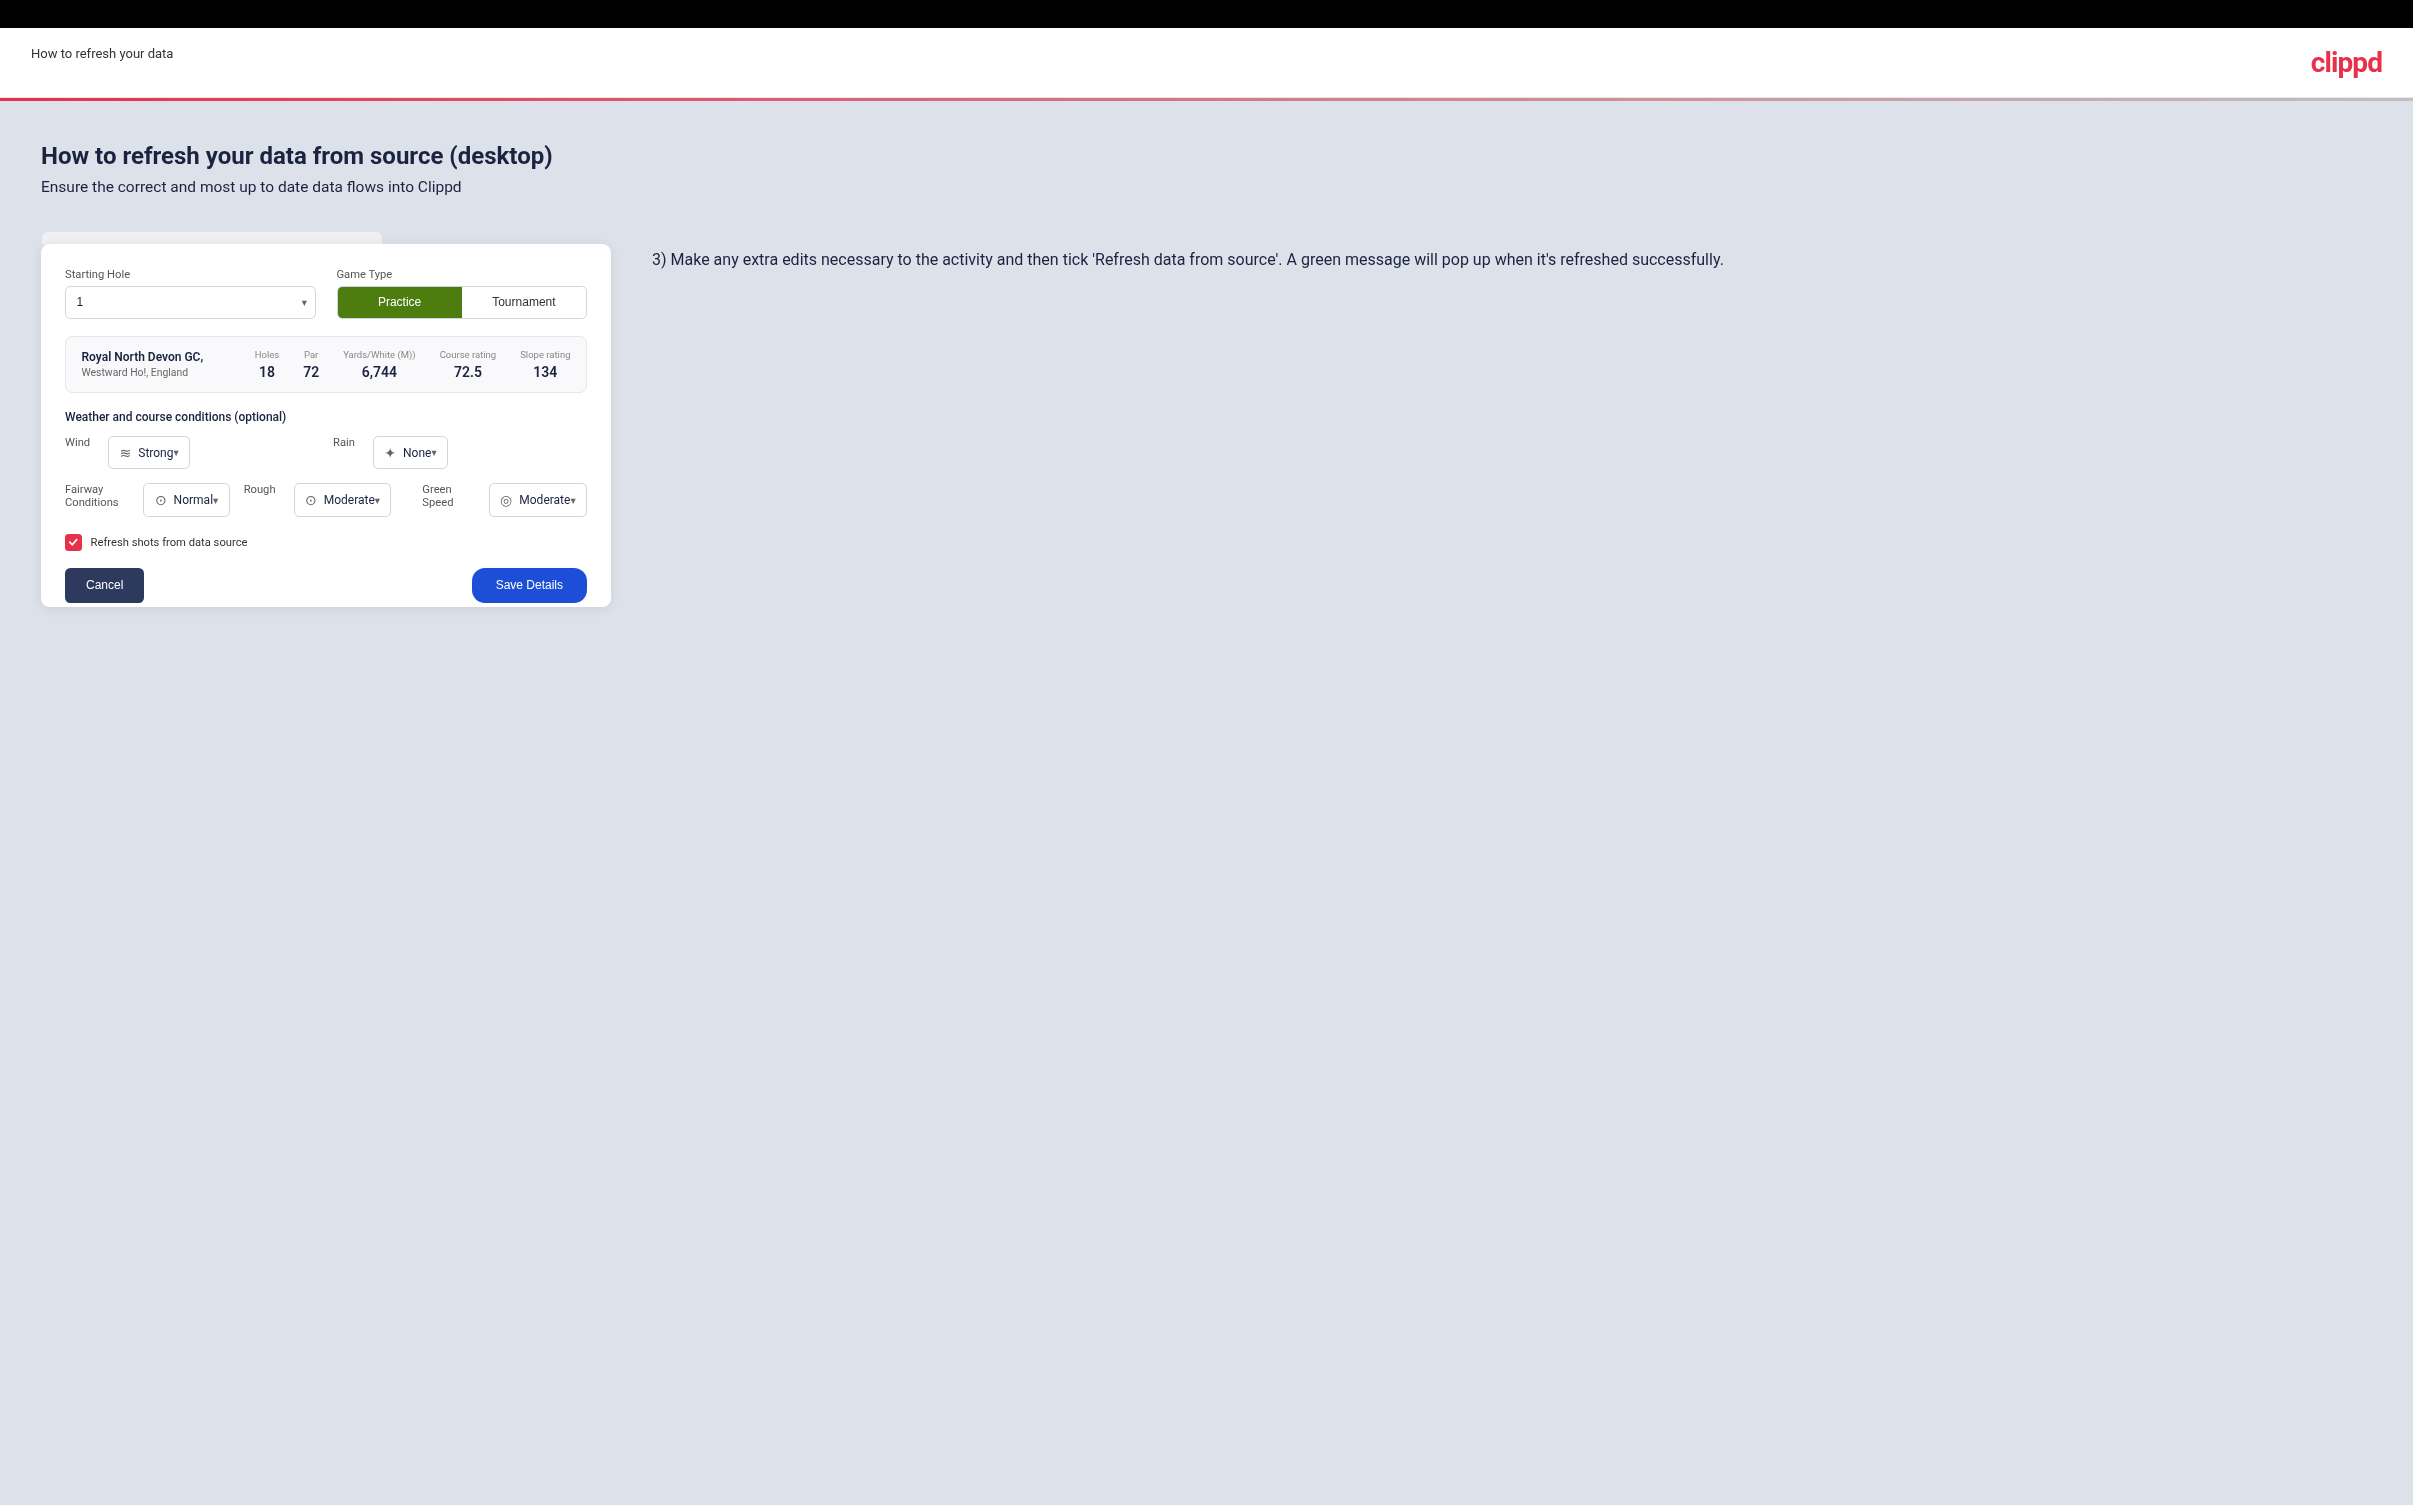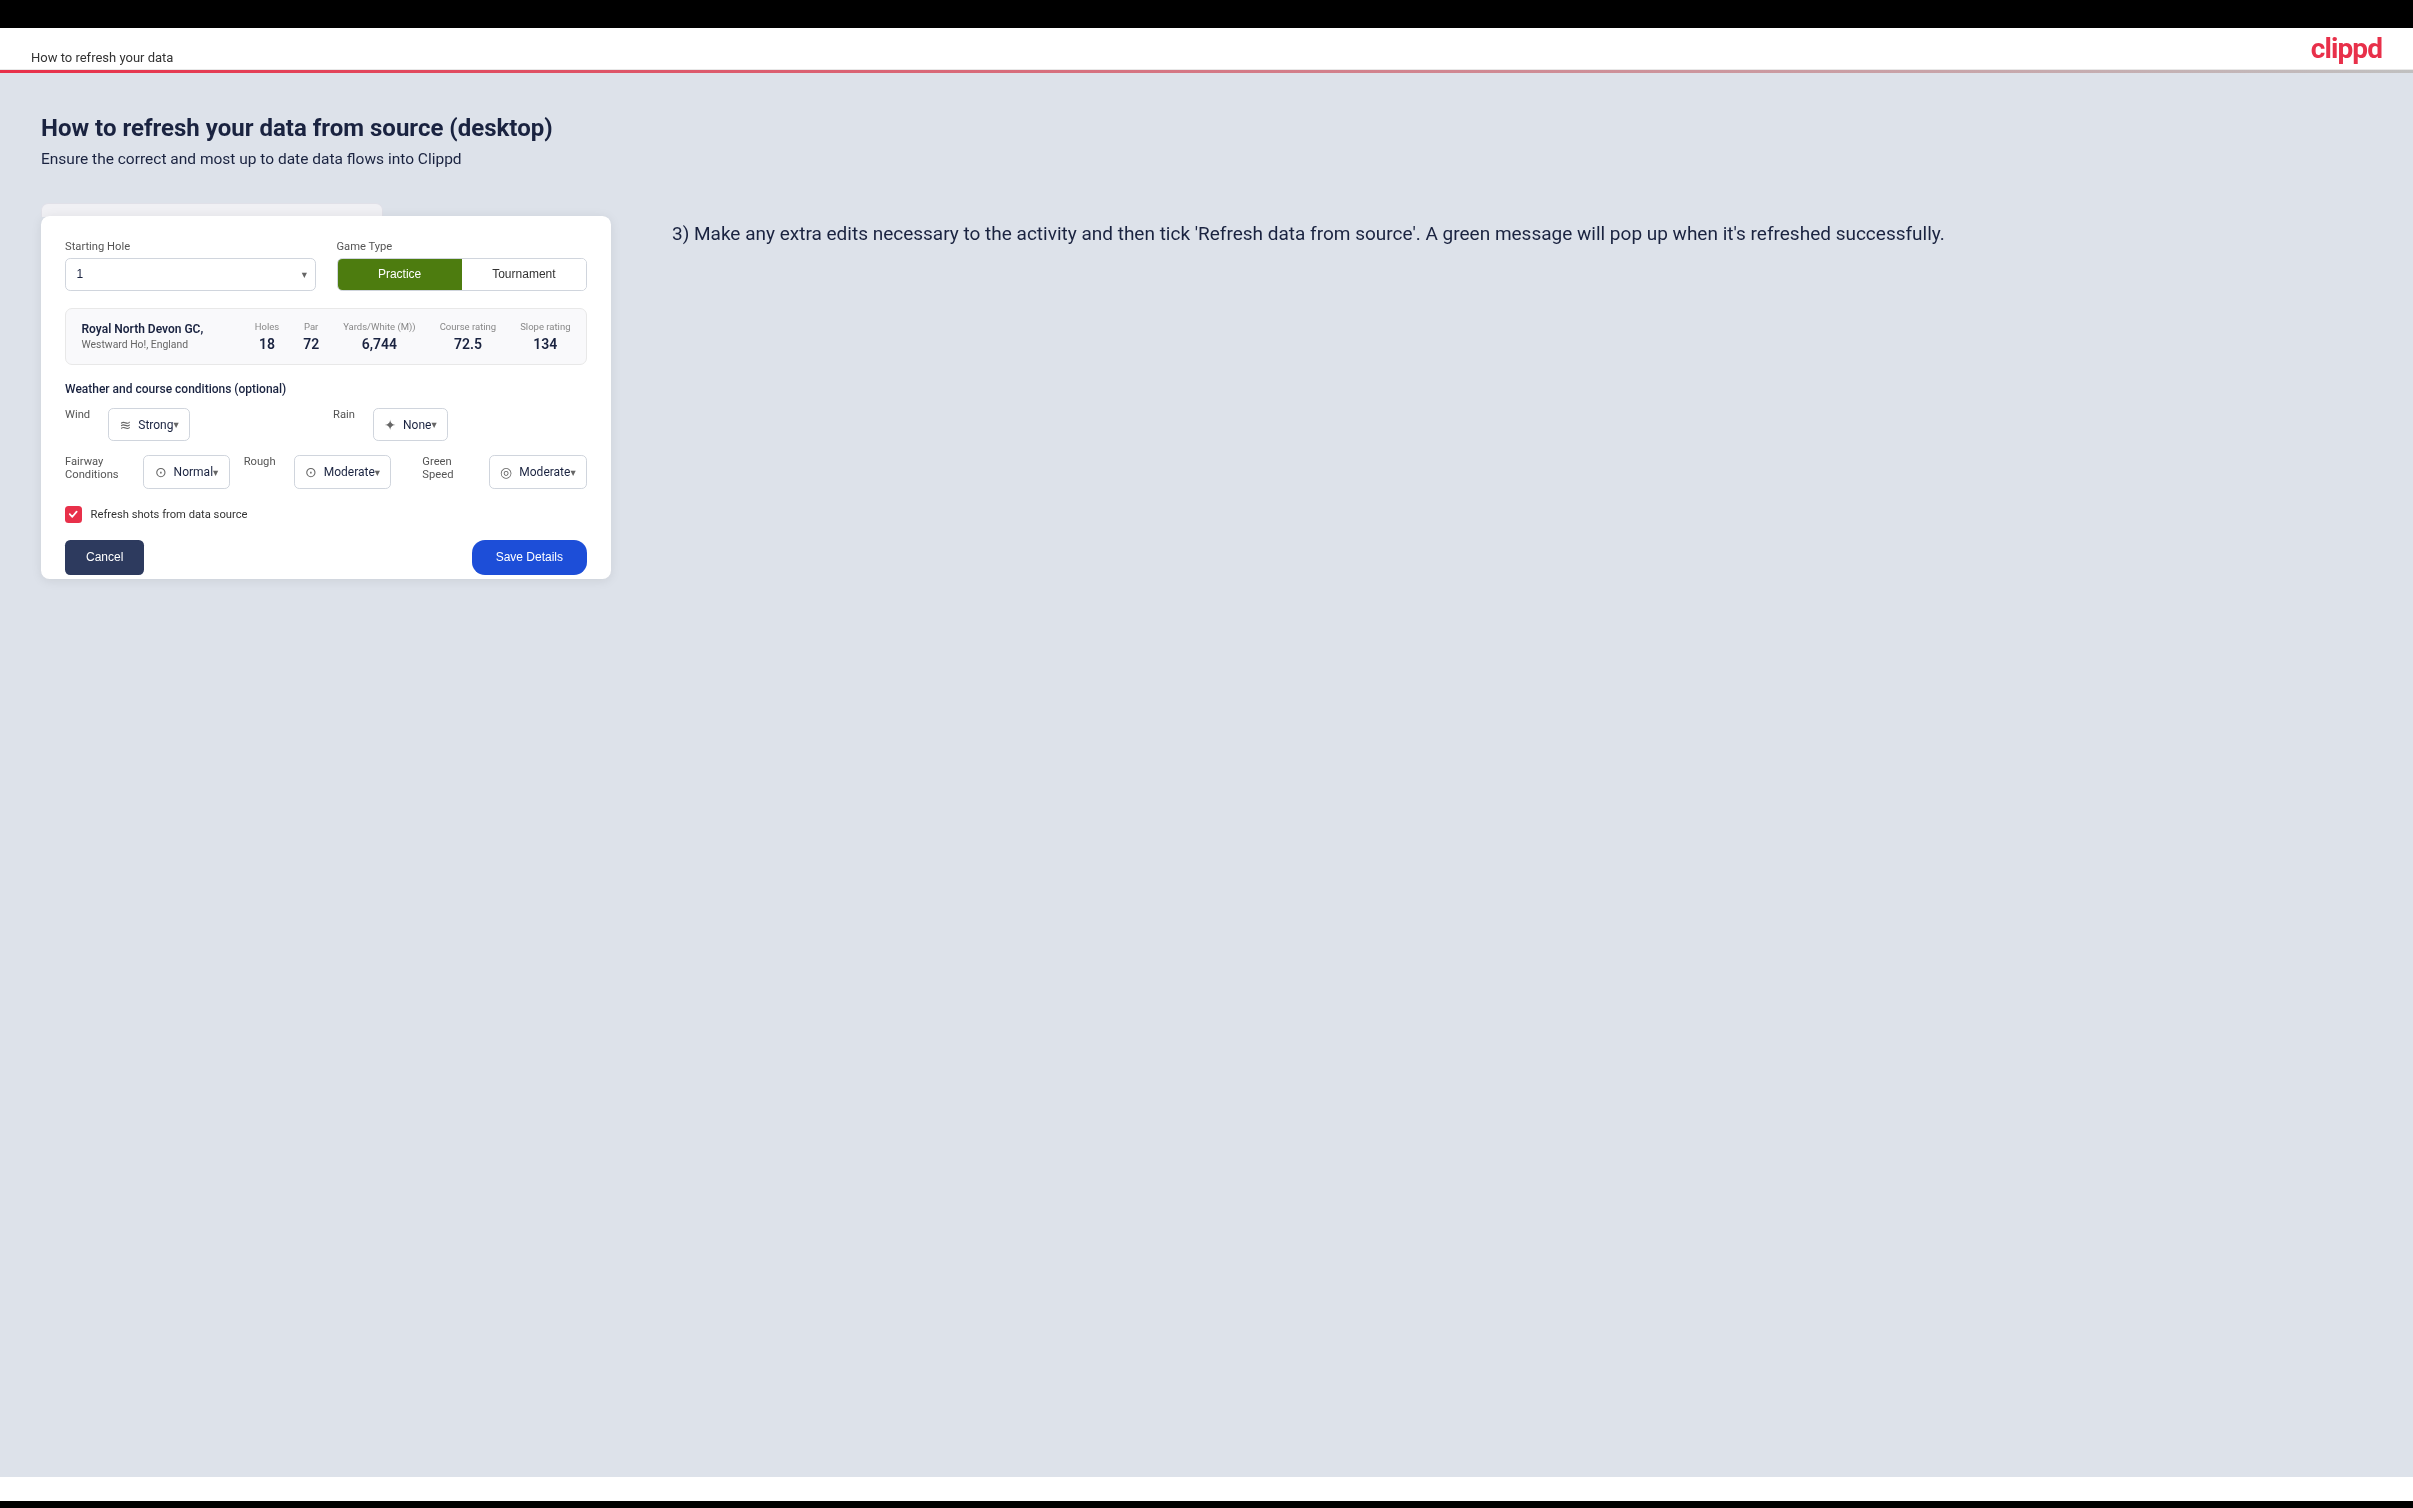--- a/index.html
+++ b/index.html
@@ -7,23 +7,23 @@
       font-family: -apple-system, BlinkMacSystemFont, 'Segoe UI', Roboto, sans-serif;
       background: #000;
       min-height: 100vh;
     }
     .top-bar {
       background: #000;
       height: 28px;
     }
     .header {
       background: #fff;
-      padding: 4px 31px;
-      display: flex;
-      align-items: flex-end;
+      padding: 18px 31px;
+      display: flex;
+      align-items: flex-start;
       justify-content: space-between;
       border-bottom: 1.7px solid #e8e8e8;
     }
     .header-title {
       font-size: 13px;
       color: #333;
     }
     .logo {
       font-size: 28px;
       font-weight: 700;
@@ -258,24 +258,23 @@
       padding: 10.4px 24px;
       font-size: 12px;
       font-weight: 400;
       cursor: pointer;
     }
     .side-text {
       flex: 1;
       padding-top: 17px;
     }
     .side-text p {
-      font-size: 19px;
+      font-size: 16px;
       color: #1a2340;
       line-height: 1.5;
-      margin-left: 20px;
     }
     .footer {
       background: #fff;
       padding: 12px 31px;
       font-size: 11.2px;
       color: #666;
     }
     .card-top-partial {
       background: #f0f0f4;
       border-radius: 7px 7px 0 0;

